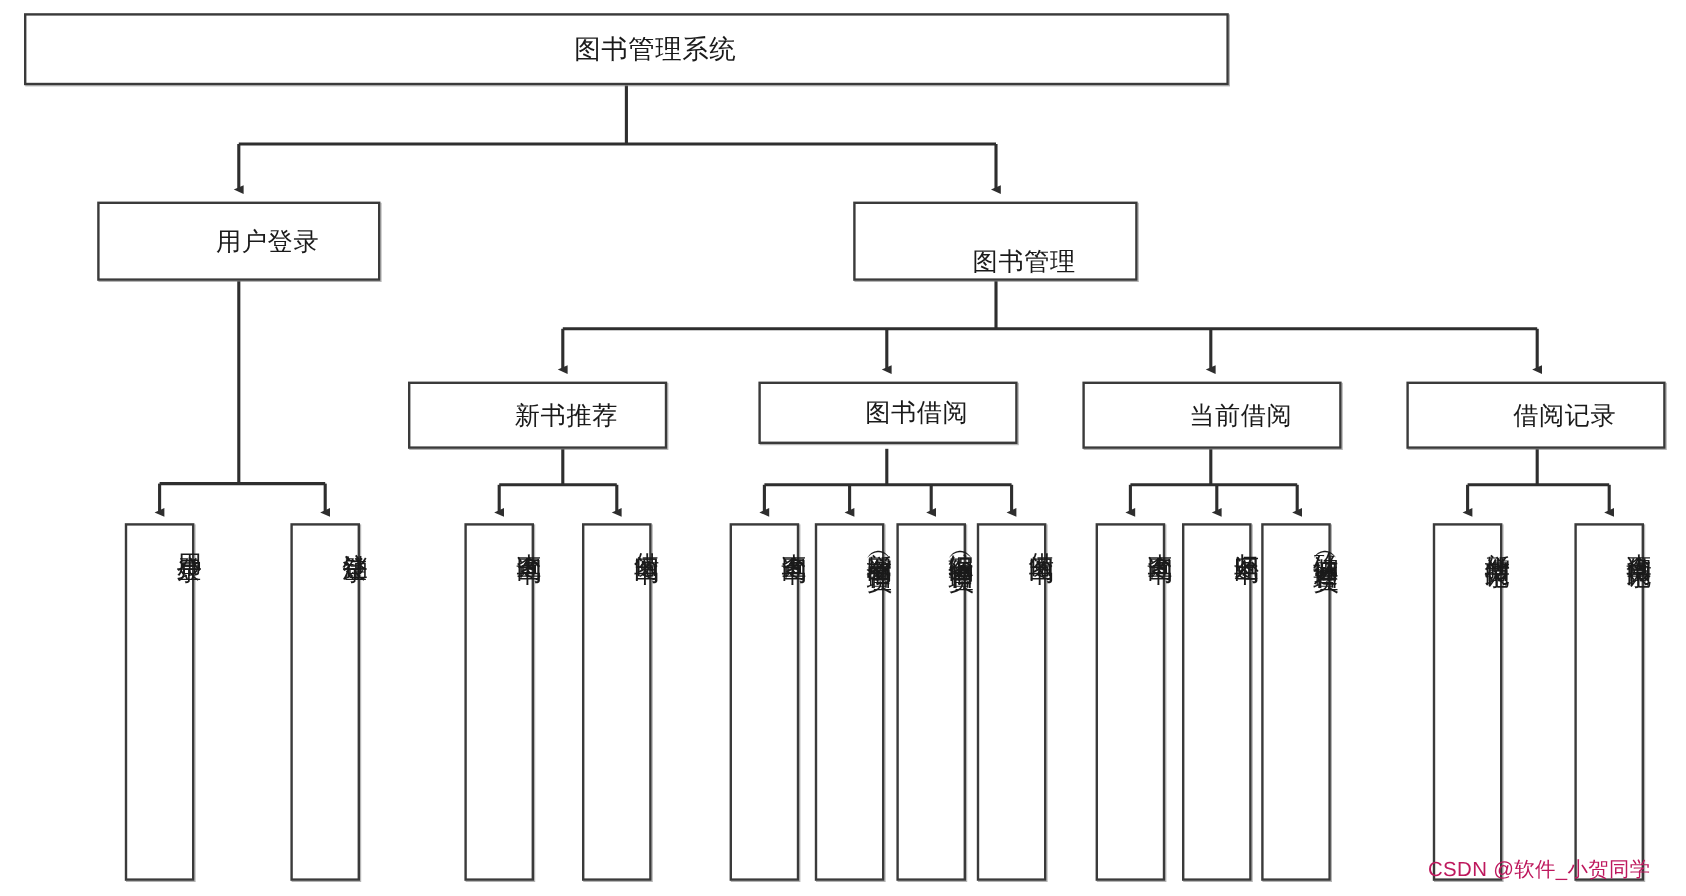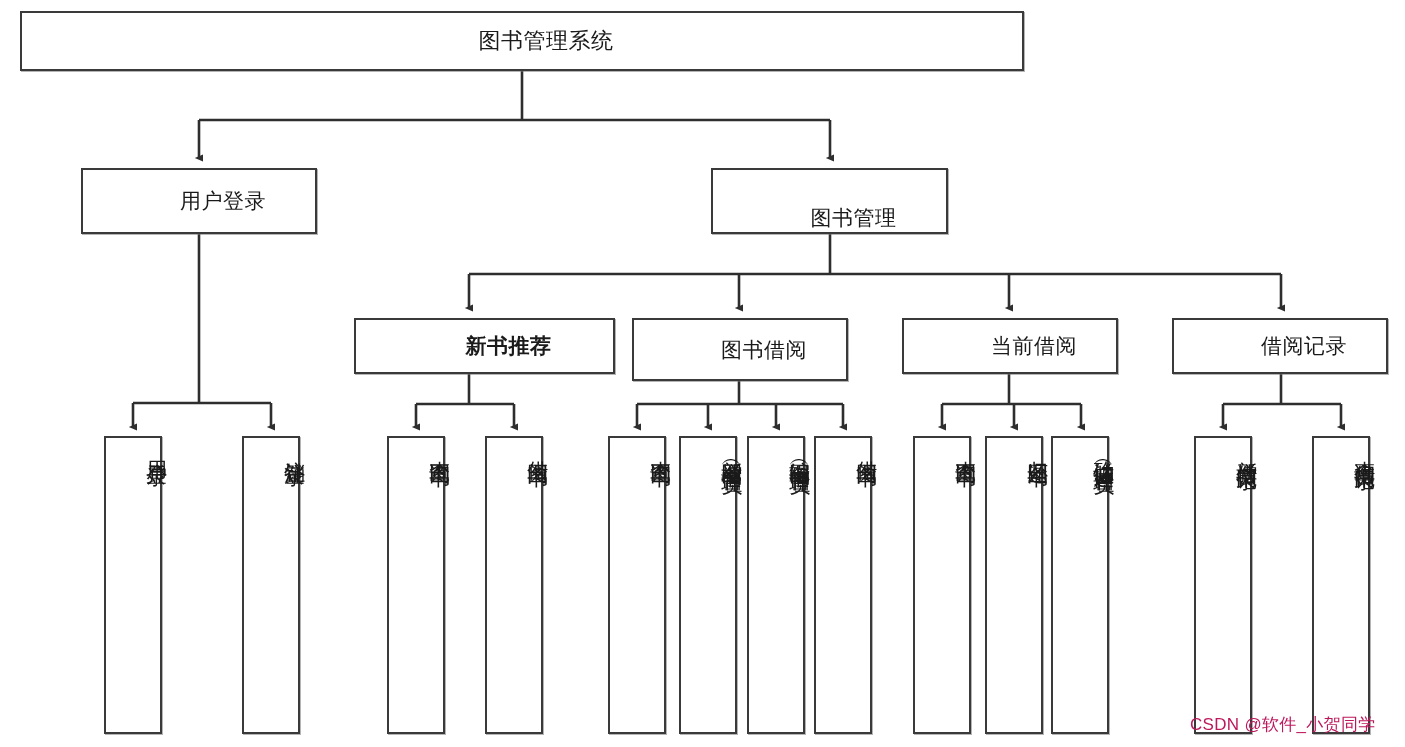--- a/index.html
+++ b/index.html
@@ -130,24 +130,24 @@
     <span class="node-label">图书管理系统</span>
   </div>
 
   <div class="node level2" style="left:81px; top:168px; width:236px; height:66px;">
     <span class="node-label">用户登录</span>
   </div>
   <div class="node level2" style="left:711px; top:168px; width:237px; height:66px;align-items:flex-end;">
     <span class="node-label">图书管理</span>
   </div>
 
-  <div class="node level3" style="left:354px; top:318px; width:261px; height:56px;font-weight:bold;">
+  <div class="node level3" style="left:340px; top:318px; width:216px; height:56px;">
     <span class="node-label">新书推荐</span>
   </div>
-  <div class="node level3" style="left:632px; top:318px; width:216px; height:63px;">
+  <div class="node level3" style="left:632px; top:318px; width:216px; height:52px;">
     <span class="node-label">图书借阅</span>
   </div>
   <div class="node level3" style="left:902px; top:318px; width:216px; height:56px;">
     <span class="node-label">当前借阅</span>
   </div>
   <div class="node level3" style="left:1172px; top:318px; width:216px; height:56px;">
     <span class="node-label">借阅记录</span>
   </div>
 
   <div class="node leaf" style="left:104px; top:436px; width:58px; height:298px;">

